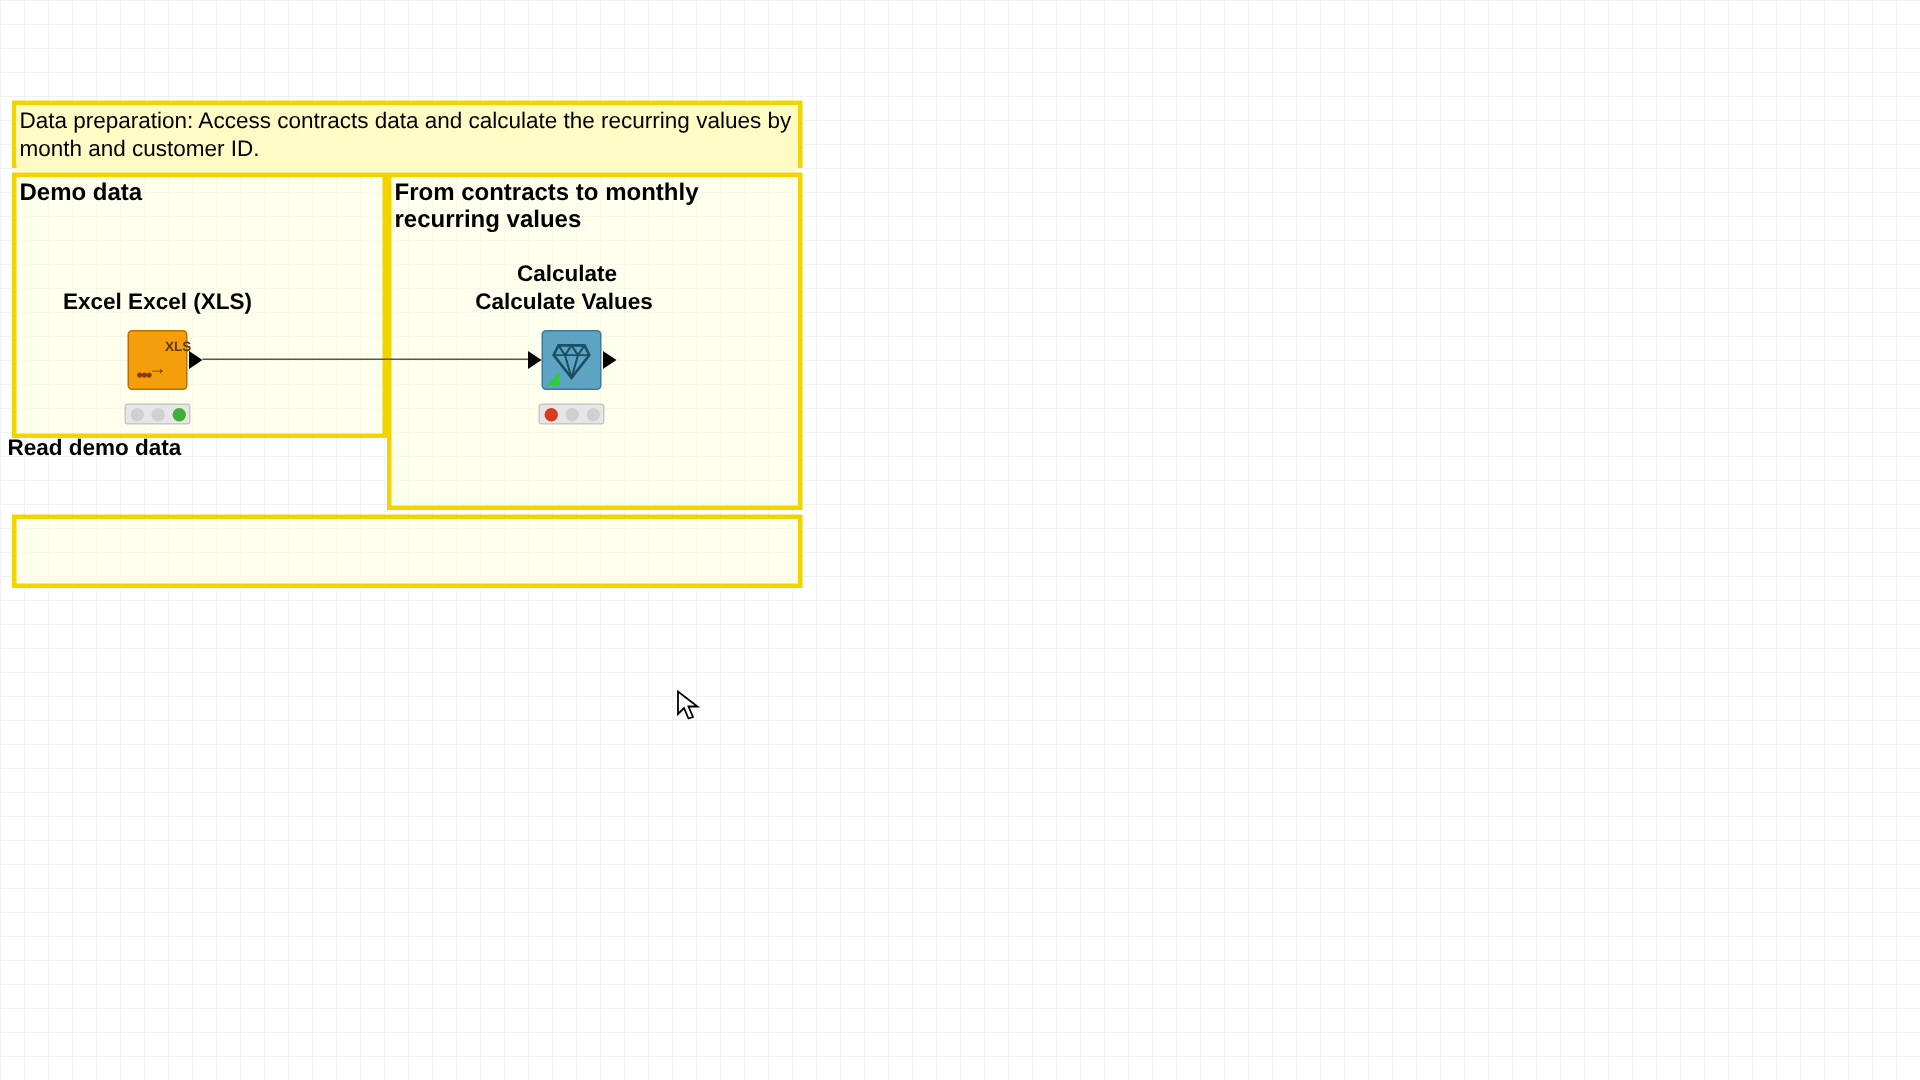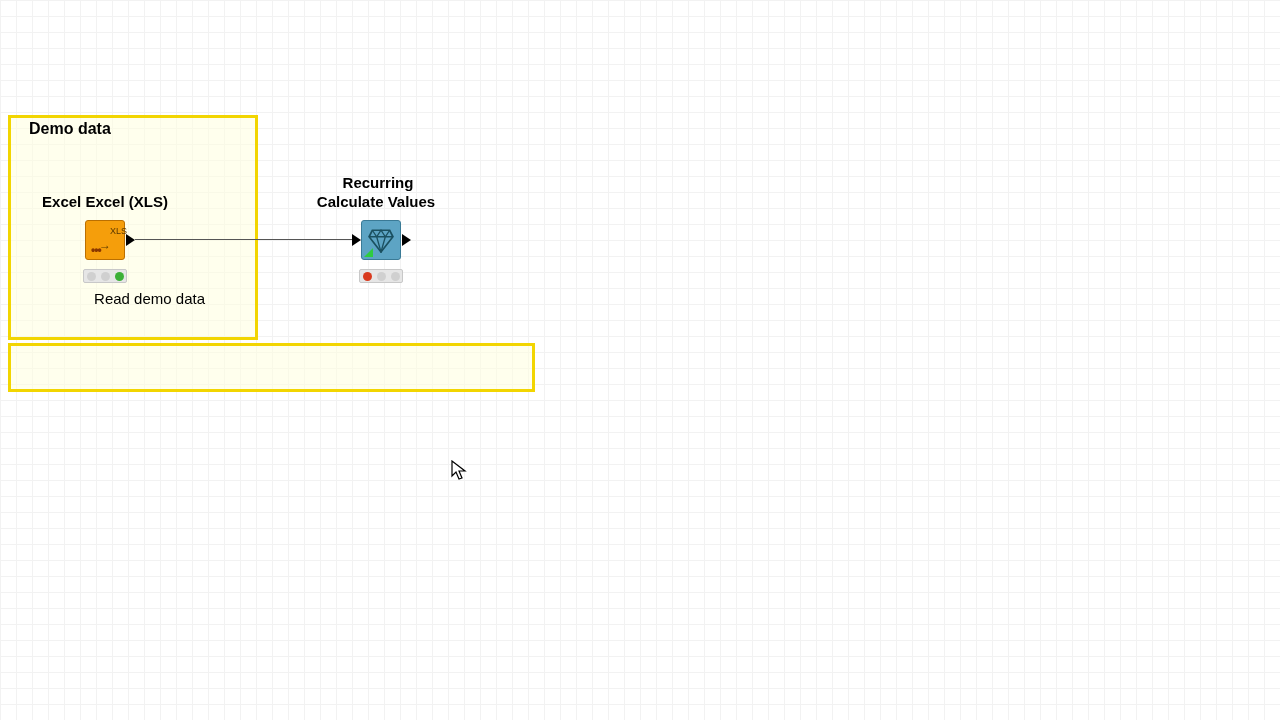--- a/index.html
+++ b/index.html
@@ -46,43 +46,44 @@
     position: absolute;
     font-weight: bold;
     font-size: 15px;
     text-align: center;
     width: 200px;
     color: #000;
   }
   .node-caption {
     position: absolute;
     font-size: 15px;
-    text-align: right;
+    text-align: left;
     width: 200px;
     color: #000;
+    font-weight: bold;
   }
 
   .node-icon {
     position: absolute;
     width: 40px;
     height: 40px;
     border-radius: 3px;
     box-sizing: border-box;
   }
   .excel-icon {
     background: #f59e0b;
     border: 1px solid #bb6f00;
   }
   .excel-icon .xls-label {
     position: absolute;
     top: 5px;
     left: 0; right: 0;
     text-align: center;
     font-size: 9px;
-    font-weight: normal;
+    font-weight: bold;
     color: #5a3800;
     margin-left: 24px;
   }
   .excel-icon .arrow {
     position: absolute;
     left: 0; right: 0;
     top: 17px;
     text-align: center;
     font-size: 12px;
     color: #5a3800;
@@ -154,25 +155,31 @@
     width: 16px;
     height: 22px;
     pointer-events: none;
   }
 </style>
 </head>
 <body>
 
 <div class="canvas">
 
-
-  <div class="anno-box" style="left:8px; top:115px; width:250px; height:225px;padding-left:16px;">
+  <div class="anno-box" style="left:8px; top:67px; width:527px; height:45px;">
+    <div class="anno-header">Data preparation: Access contracts data and calculate the recurring values by month and customer ID.</div>
+  </div>
+
+  <div class="anno-box" style="left:8px; top:115px; width:250px; height:177px;">
     <div class="zone-title">Demo data</div>
   </div>
 
+  <div class="anno-box" style="left:258px; top:115px; width:277px; height:225px;">
+    <div class="zone-title">From contracts to monthly recurring values</div>
+  </div>
 
   <div class="anno-box" style="left:8px; top:343px; width:527px; height:49px;">
   </div>
 
   <div class="node-title" style="left:5px; top:193px;">Excel Excel (XLS)</div>
 
   <div class="node-icon excel-icon" style="left:85px; top:220px;">
     <span class="xls-label">XLS</span>
     <span class="arrow">→</span>
     <span class="dots">•••</span>
@@ -181,21 +188,21 @@
   <div class="port" style="left:126px; top:234px;"></div>
 
   <div class="traffic" style="left:83px; top:269px;">
     <div class="dot"></div>
     <div class="dot"></div>
     <div class="dot green"></div>
   </div>
 
   <div class="node-caption" style="left:5px; top:290px;">Read demo data</div>
 
-  <div class="node-title" style="left:278px; top:174px;">Recurring</div>
+  <div class="node-title" style="left:278px; top:174px;">Calculate</div>
   <div class="node-title" style="left:276px; top:193px;">Calculate Values</div>
 
   <div class="node-icon component-icon" style="left:361px; top:220px;">
     <svg class="diamond-svg" viewBox="0 0 24 24">
       <path d="M4 3 L20 3 L23 9 L12 23 L1 9 Z" fill="none" stroke="#1b5060" stroke-width="1.6"></path>
       <path d="M4 3 L8 9 L12 3 L16 9 L20 3 M1 9 L23 9 M8 9 L12 23 L16 9" fill="none" stroke="#1b5060" stroke-width="1.2"></path>
     </svg>
     <div class="component-arrow"></div>
   </div>
 

